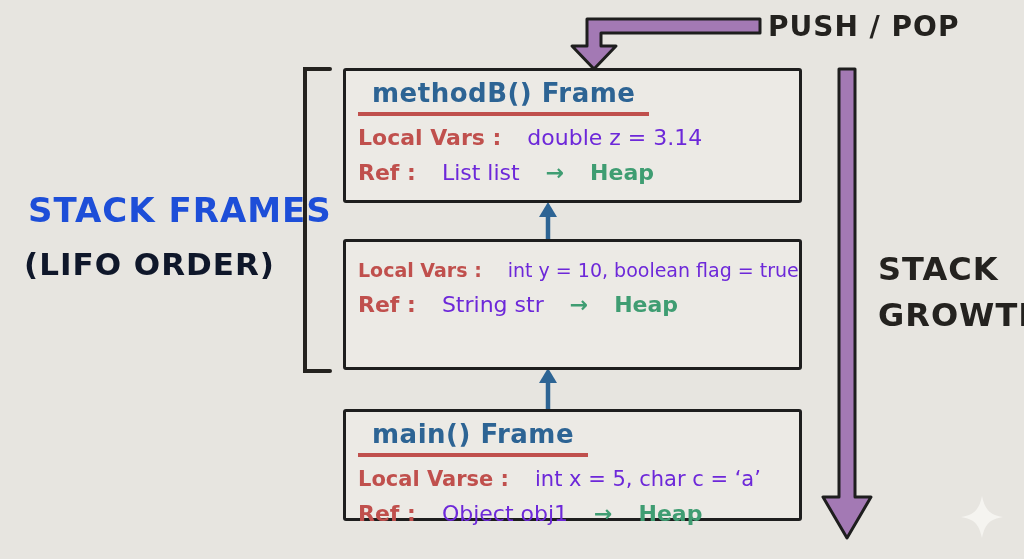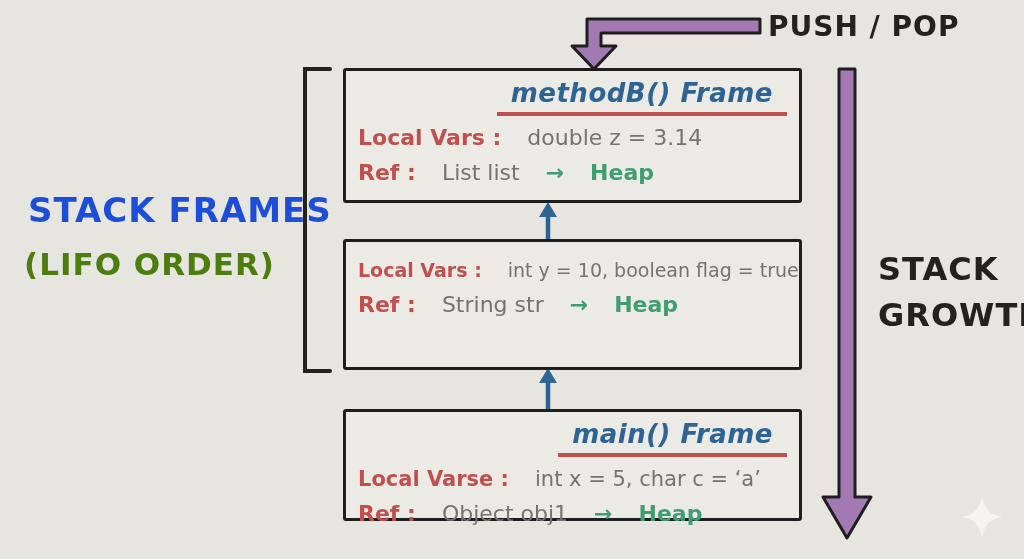--- a/index.html
+++ b/index.html
@@ -9,50 +9,50 @@
     background:#e7e5e0;
     font-family:"DejaVu Sans","Liberation Sans",sans-serif;
     overflow:hidden;
     color:#1f1f1f;
   }
   .abs{position:absolute;}
   svg.overlay{position:absolute;left:0;top:0;width:1024px;height:559px;pointer-events:none;}
 
   
   .lbl-stack-frames{left:28px;top:190px;font-size:34px;font-weight:700;letter-spacing:1px;color:#1d4ed8;}
-  .lbl-lifo{left:24px;top:246px;font-size:31px;font-weight:700;letter-spacing:1px;color:#4d7c0f;}
+  .lbl-lifo{left:24px;top:246px;font-size:31px;font-weight:700;letter-spacing:1px;color:#0f172a;}
   .lbl-pushpop{left:768px;top:10px;font-size:28px;font-weight:700;letter-spacing:1px;color:#24221f;}
   .lbl-growth1{left:878px;top:250px;font-size:32px;font-weight:700;letter-spacing:1px;color:#24221f;}
   .lbl-growth2{left:878px;top:296px;font-size:32px;font-weight:700;letter-spacing:1px;color:#24221f;}
 
   
   .frame{
     position:absolute;left:343px;width:459px;
     background:#eceae5;
     border:3px solid #1e1e1e;
     border-radius:3px;
     box-sizing:border-box;
     padding:6px 12px 4px 12px;
   }
   .frame-b{top:68px;height:135px;}
   .frame-a{top:239px;height:131px;}
   .frame-m{top:409px;height:112px;}
-  .frame-title-row{text-align:right;line-height:32px;font-style:italic;}
+  .frame-title-row{text-align:left;line-height:32px;}
   .frame-title{
     display:inline-block;
     color:#2d6494;font-size:26px;font-weight:700;letter-spacing:.5px;
     border-bottom:4px solid #c0504d;
     padding:0 14px 3px 14px;
   }
   .frame-line{
     display:flex;align-items:baseline;gap:26px;
     font-size:22px;line-height:26px;margin-top:9px;white-space:nowrap;
   }
   .frame-line .lbl{color:#c0504d;font-weight:600;}
-  .frame-line .val{color:#737373;}
+  .frame-line .val{color:#6d28d9;}
   .frame-line .grn{color:#3f9d72;font-weight:600;}
   .frame-line.tight{font-size:19px;}
   .frame-line.mid{font-size:21px;}
 </style>
 </head>
 <body>
 
 <div class="stage">
 
   <svg class="overlay" viewBox="0 0 1024 559">

